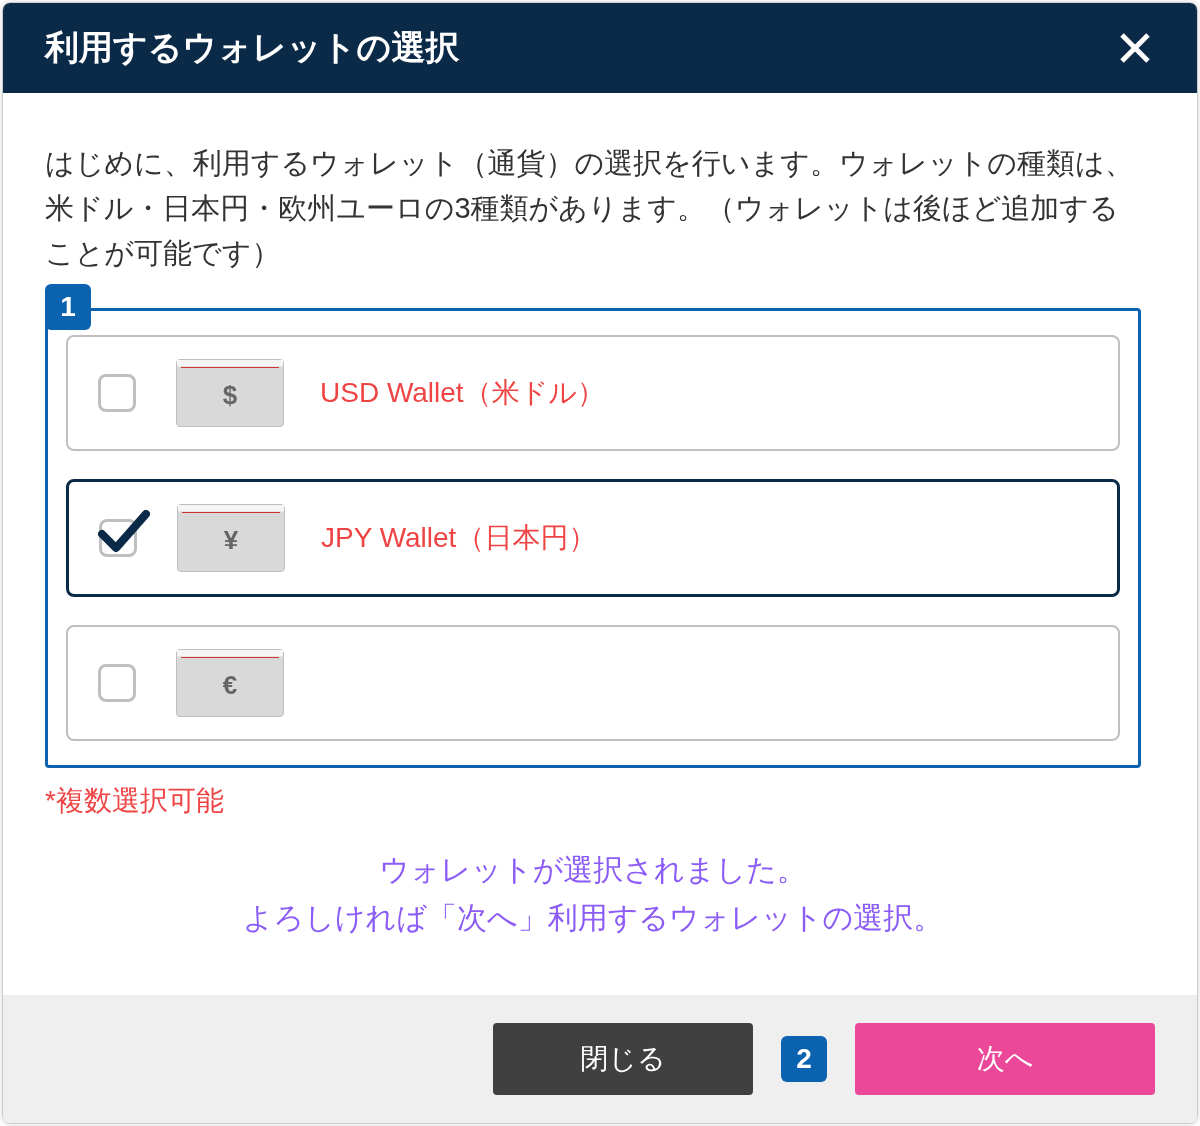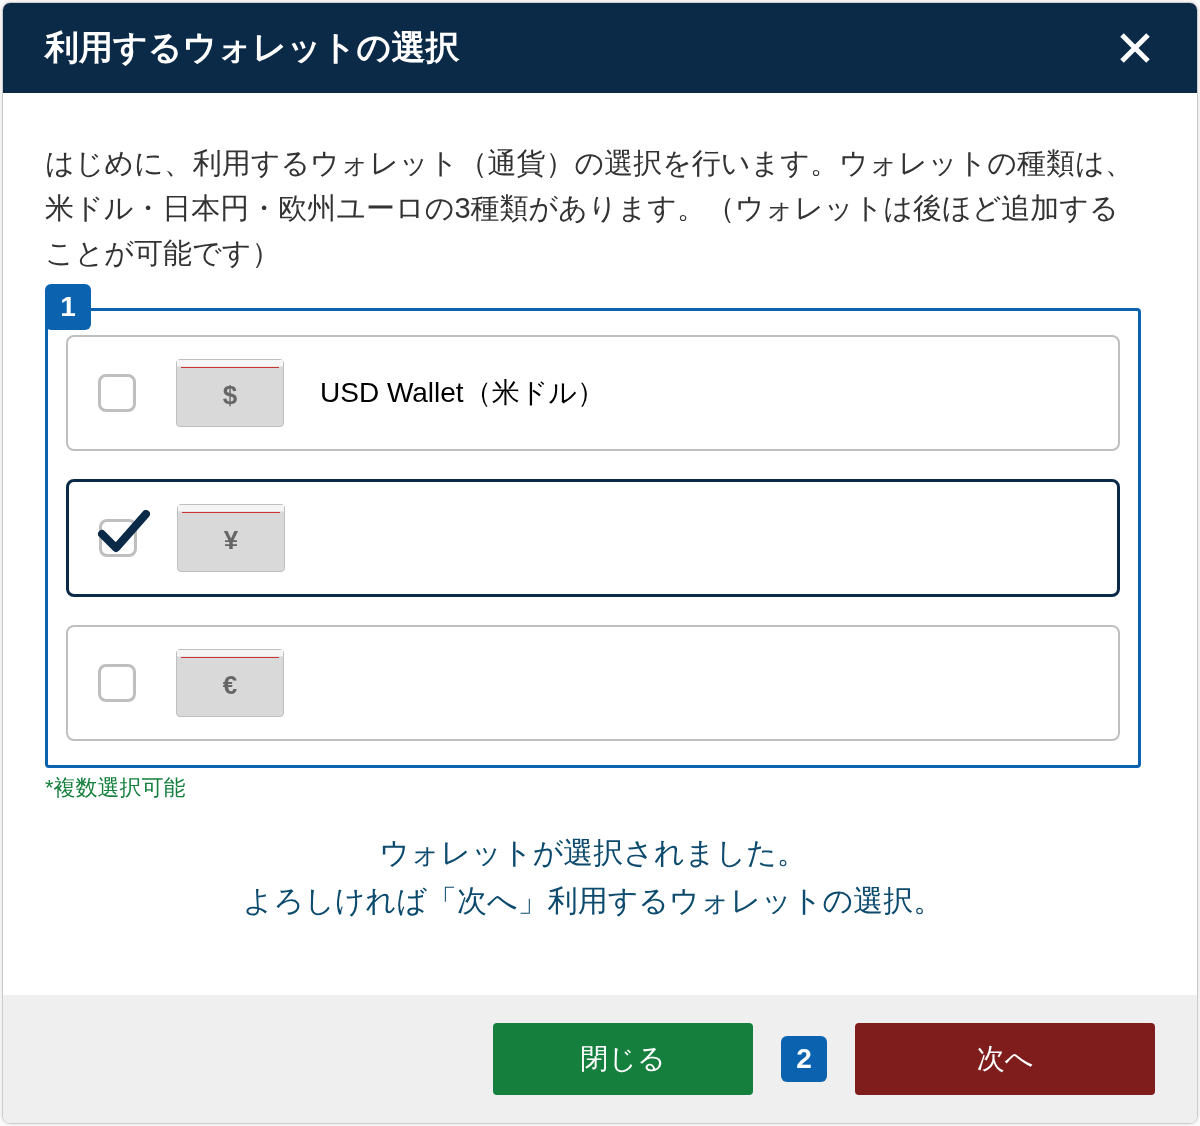--- a/index.html
+++ b/index.html
@@ -121,32 +121,32 @@
   }
   .currency-symbol {
     font-size: 26px;
     font-weight: 600;
     color:#666;
     position:relative; z-index:1;
     margin-top:6px;
   }
   .wallet-label {
     font-size: 28px;
-    color:#000000;
+    color:#ef4444;
   }
 
   .footnote {
-    font-size: 22px;
-    color:#15803d;
-    margin-top: 5px;
+    font-size: 28px;
+    color:#ef4444;
+    margin-top: 14px;
   }
   .status-msg {
     text-align:center;
     font-size: 30px;
-    color:#0c4a6e;
+    color:#8b5cf6;
     margin-top: 26px;
     line-height:1.6;
   }
 
   .modal-footer {
     background:#efefef;
     padding: 28px 42px;
     display:flex;
     justify-content:flex-end;
     align-items:center;
@@ -155,22 +155,22 @@
   }
   .btn {
     min-width: 260px;
     height: 72px;
     font-size: 28px;
     border:none;
     border-radius:4px;
     cursor:pointer;
     display:flex; align-items:center; justify-content:center;
   }
-  .btn-close { background:#15803d; color:#fff; }
-  .btn-next  { background:#7f1d1d; color:#fff; min-width: 300px; }
+  .btn-close { background:#404040; color:#fff; }
+  .btn-next  { background:#ec4899; color:#fff; min-width: 300px; }
   .footer-badge {
     background:#0b63b0; color:#fff;
     font-weight:700; font-size:28px;
     width:46px; height:46px; border-radius:6px;
     display:flex; align-items:center; justify-content:center;
   }
 </style>
 </head>
 <body>
 
@@ -203,20 +203,21 @@
 
         <div class="wallet-row selected">
           <div class="check-box checked">
             <svg width="52" height="46" viewBox="0 0 52 46">
               <path d="M4 24 L18 38 L48 4" fill="none" stroke="#0b2a47" stroke-width="8" stroke-linecap="round" stroke-linejoin="round"></path>
             </svg>
           </div>
           <div class="currency-card">
             <span class="currency-symbol">¥</span>
           </div>
+          <span class="wallet-label">JPY Wallet（日本円）</span>
         </div>
 
         <div class="wallet-row">
           <div class="check-box"></div>
           <div class="currency-card">
             <span class="currency-symbol">€</span>
           </div>
         </div>
 
       </div>

